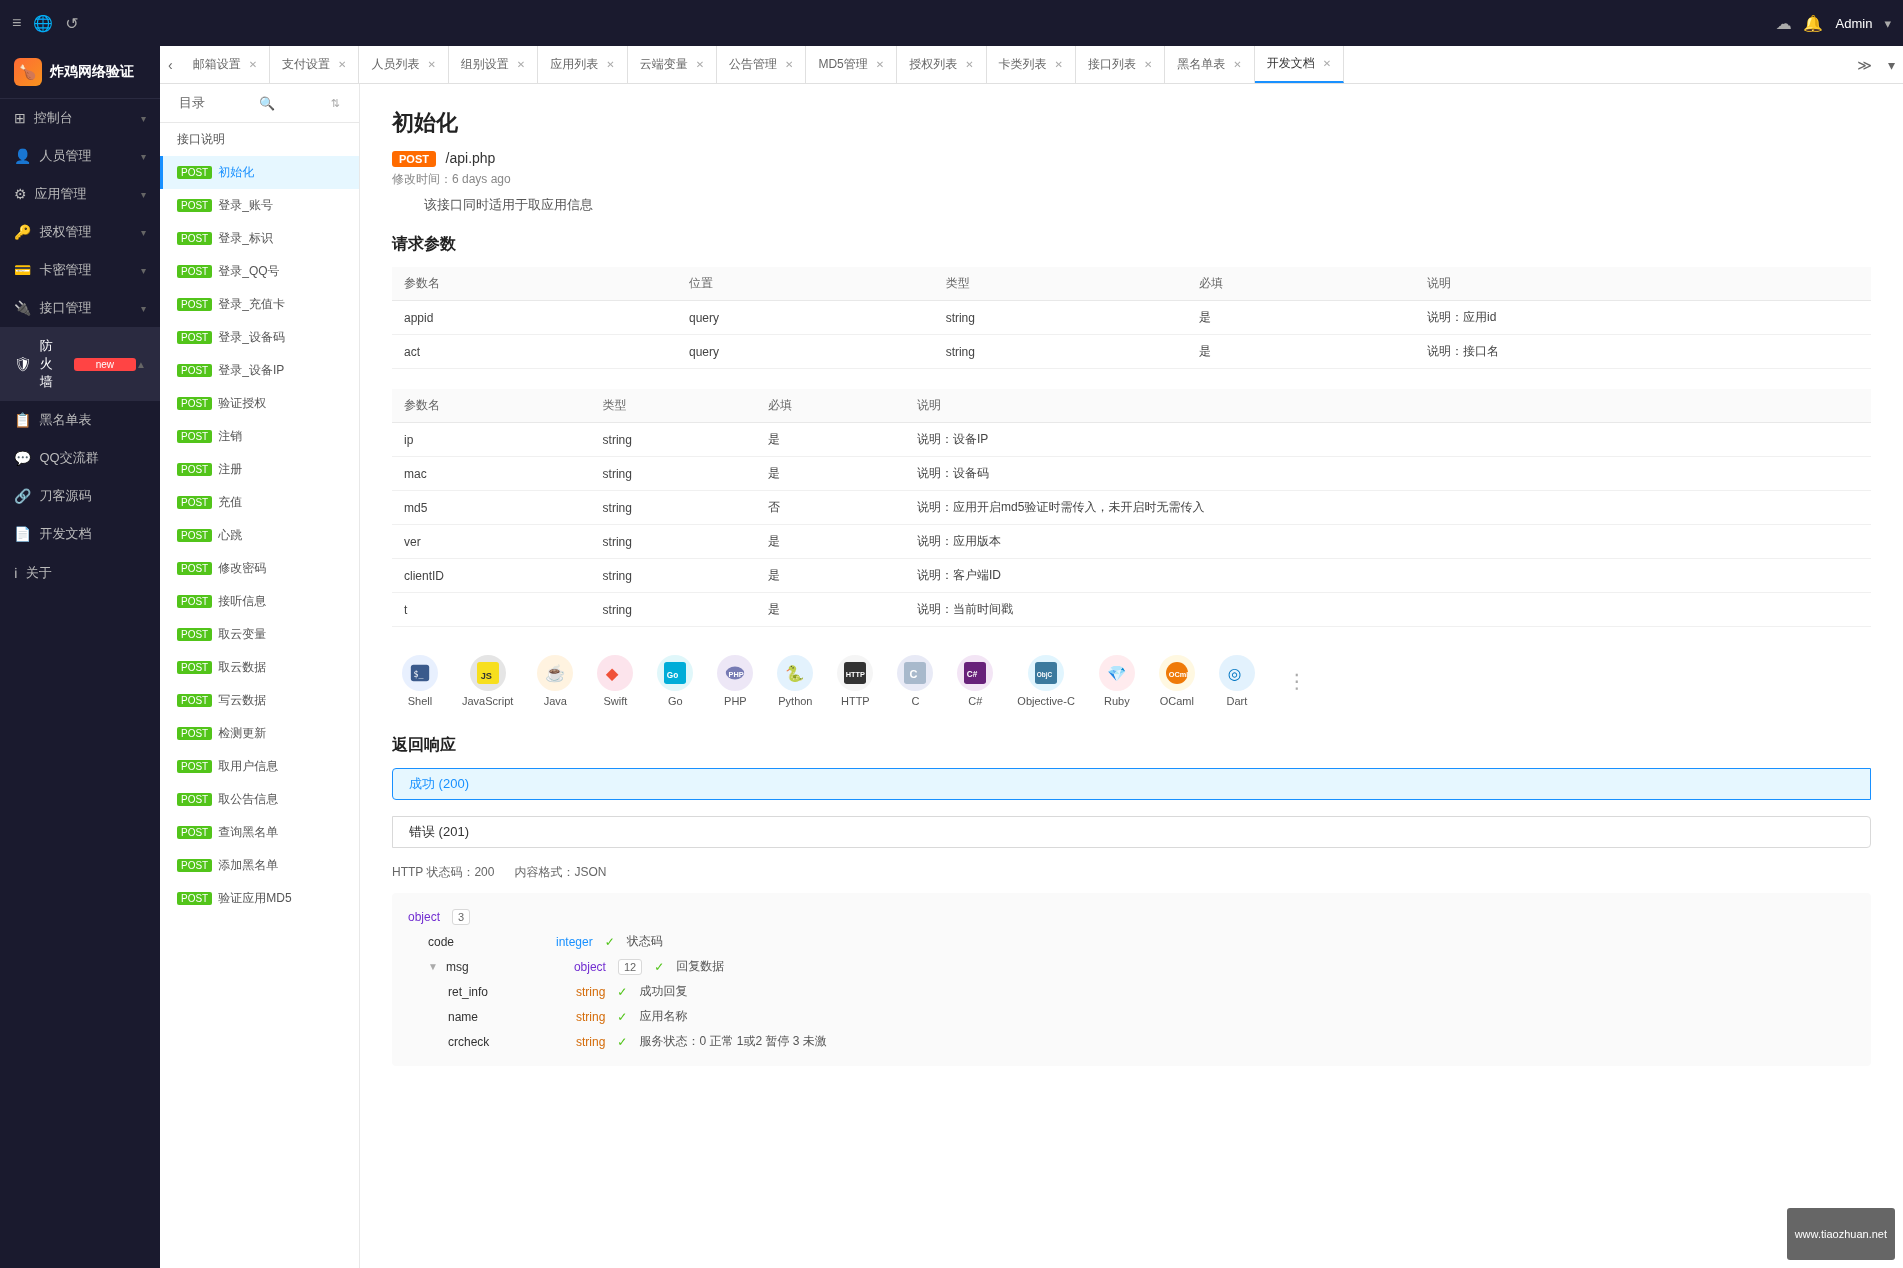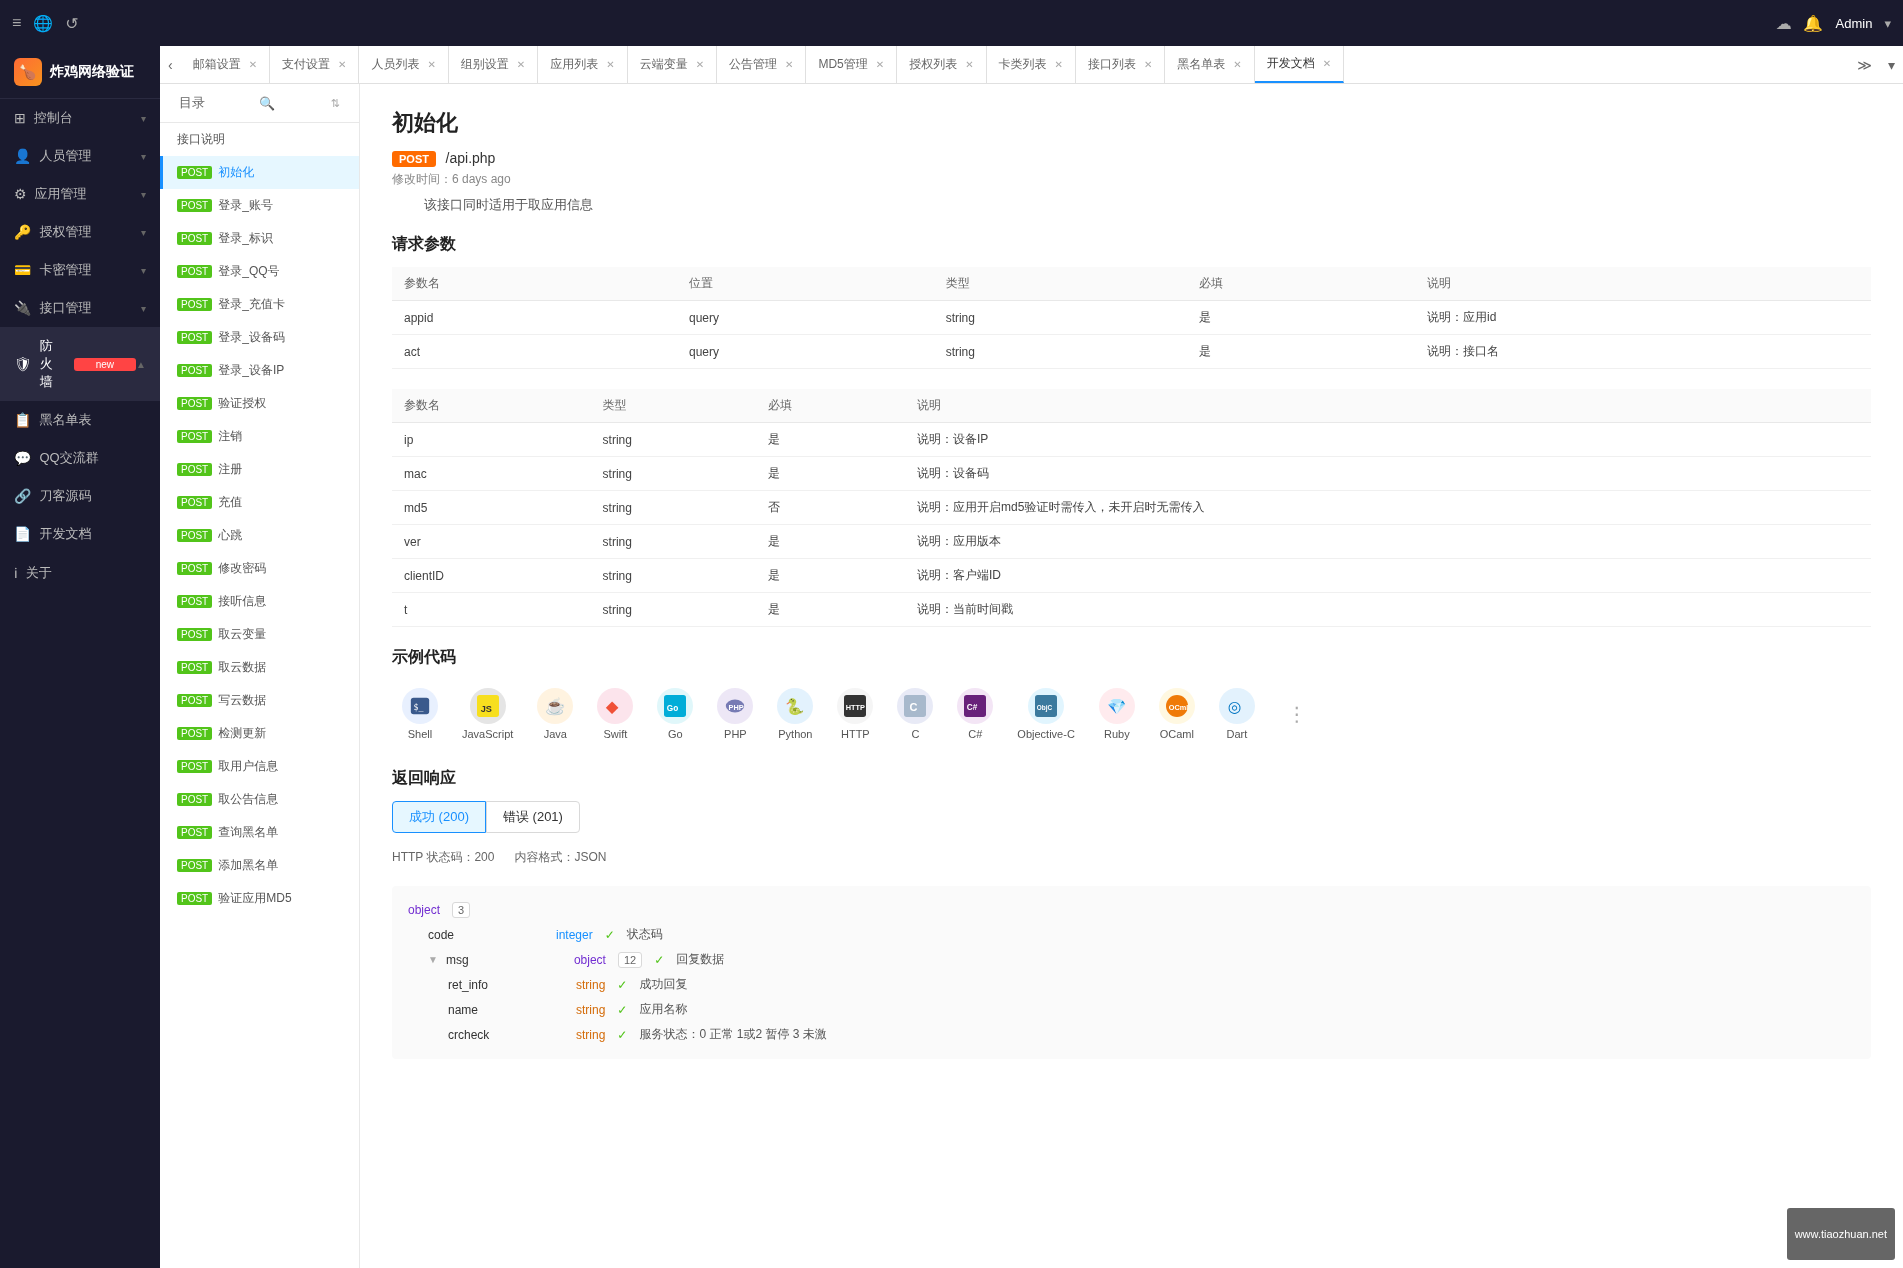--- a/index.html
+++ b/index.html
@@ -60,27 +60,27 @@
     .params-table th { background: #fafafa; padding: 8px 12px; text-align: left; color: #666; font-weight: 500; border-bottom: 1px solid #e8e8e8; }
     .params-table td { padding: 8px 12px; border-bottom: 1px solid #f0f0f0; color: #444; }
 
     
     .code-section-title { font-size: 16px; font-weight: 600; color: #222; margin: 20px 0 12px; }
     .code-icons { display: flex; align-items: center; gap: 4px; flex-wrap: wrap; }
     .code-icon-item { display: flex; flex-direction: column; align-items: center; gap: 4px; padding: 8px 10px; cursor: pointer; border-radius: 6px; font-size: 11px; color: #555; min-width: 56px; }
     .code-icon-circle { width: 36px; height: 36px; border-radius: 50%; display: flex; align-items: center; justify-content: center; font-size: 18px; }
 
     
-    .response-tabs { display: flex; gap: 0; margin-bottom: 16px; }
+    .response-tabs { display: flex; gap: 16px; margin-bottom: 16px; flex-direction: column; }
     .response-tab { padding: 6px 16px; border: 1px solid #d9d9d9; cursor: pointer; font-size: 13px; background: #fff; color: #333; }
     .response-tab:first-child { border-radius: 4px 0 0 4px; }
     .response-tab.active { background: #e6f7ff; border-color: #1890ff; color: #1890ff; }
     .response-tab:last-child { border-radius: 0 4px 4px 0; }
 
-    .response-meta { font-size: 12px; color: #666; margin-bottom: 20px; display: flex; gap: 20px; }
+    .response-meta { font-size: 12px; color: #666; margin-bottom: 12px; display: flex; gap: 20px; }
     .response-body { font-size: 12px; background: #fafafa; padding: 12px 16px; border-radius: 4px; }
     .resp-type-badge { display: inline-block; background: #fff; border: 1px solid #d9d9d9; color: #666; font-size: 11px; padding: 1px 5px; border-radius: 3px; margin-left: 4px; }
     .resp-row { display: flex; align-items: center; padding: 4px 0; gap: 8px; }
     .resp-indent { margin-left: 20px; }
     .resp-indent2 { margin-left: 40px; }
     .resp-key { color: #333; min-width: 120px; }
     .resp-type-str { color: #d46b08; }
     .resp-type-int { color: #1890ff; }
     .resp-type-obj { color: #722ed1; }
     .resp-check { color: #52c41a; margin: 0 4px; }
@@ -445,21 +445,20 @@
             </tr>
             <tr>
               <td>t</td>
               <td>string</td>
               <td>是</td>
               <td>说明：当前时间戳</td>
             </tr>
           </tbody>
         </table>
 
-        <h2 class="code-section-title">示例代码</h2>
         <div class="code-icons">
           <div class="code-icon-item">
             <div class="code-icon-circle" style="background:#e8f0fe;">
               <svg width="22" height="22" viewBox="0 0 24 24" fill="#4a6fa5">
                   <rect x="2" y="3" width="20" height="18" rx="3" fill="#3a5a8c"></rect>
                   <text x="5" y="16" font-size="9" fill="#fff" font-family="monospace">$_</text>
                 </svg>
             </div>
             <span>Shell</span>
           </div>

